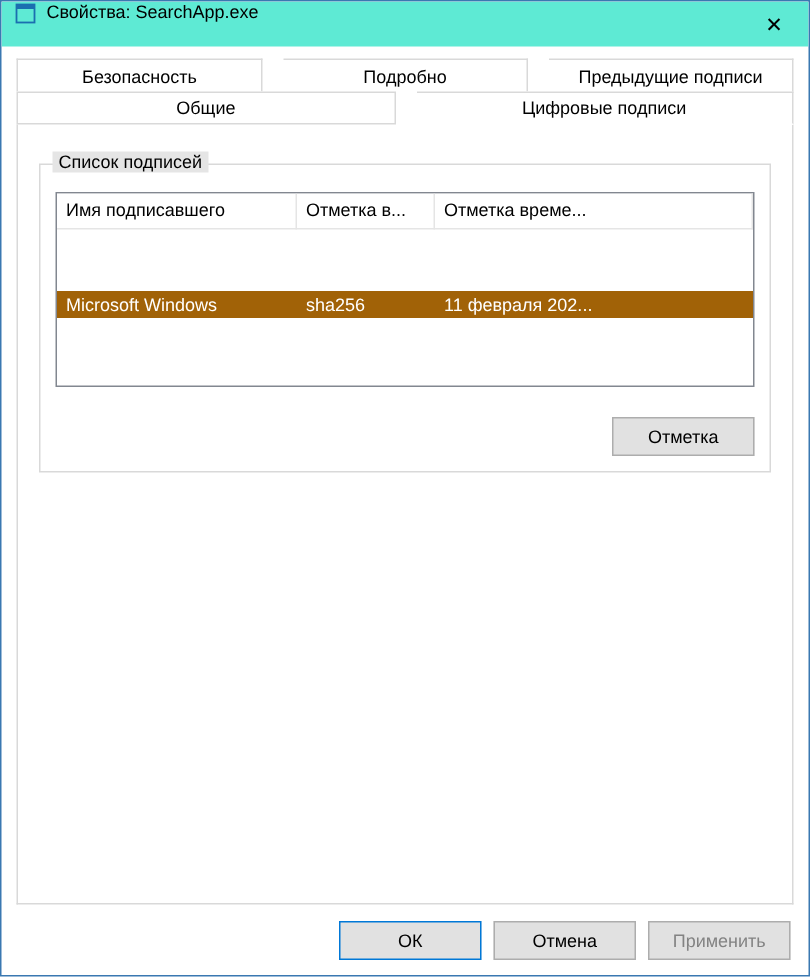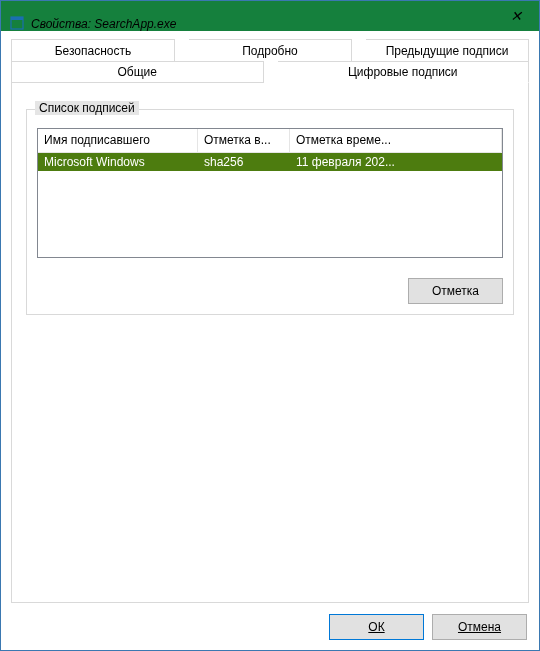--- a/index.html
+++ b/index.html
@@ -1,18 +1,18 @@
 <!DOCTYPE html>
 <html><head>
 <meta charset="utf-8">
 <style>
   * { box-sizing: border-box; margin: 0; padding: 0; font-family: "Segoe UI", Tahoma, sans-serif; font-size: 12px; }
   body { background: #fff; width: 540px; height: 651px; overflow: hidden; position: relative; border: 1px solid #3a78b1; }
   
-  .titlebar { height: 30px; display: flex; align-items: flex-end; padding: 0 0 0 8px; background: #15803d; font-style: italic; }
+  .titlebar { height: 30px; display: flex; align-items: flex-start; padding: 0 0 0 8px; background: #5eead4; }
   .app-icon { width: 16px; height: 16px; margin-right: 6px; display: inline-flex; align-items: center; justify-content: center; }
   .title-text { flex: 1; font-size: 12px; color: #000; }
   .close-btn { width: 46px; height: 30px; display: flex; align-items: center; justify-content: center; cursor: pointer; }
   .close-x { font-size: 14px; font-weight: 300; line-height: 1; }
   
   .content { position: absolute; top: 30px; left: 0; right: 0; bottom: 0; padding: 8px 10px 10px 10px; }
   
   .tabs { position: relative; }
   .tab-row { display: flex; gap: 14px; }
   .tab { flex: 1; height: 22px; border: 1px solid #d9d9d9; background: #fff; display: flex; align-items: center; justify-content: center; cursor: pointer; font-size: 12px; color: #000; position: relative; }
@@ -22,32 +22,32 @@
   .tab + .tab { border-left: none; }
   .tab-panel { border: 1px solid #d9d9d9; border-top: none; min-height: 520px; padding: 18px 14px 14px 14px; position: relative; }
   
   .groupbox { border: 1px solid #d9d9d9; padding: 18px 10px 56px 10px; position: relative; margin-top: 8px; }
   .group-label { position: absolute; top: -9px; left: 8px; background: #e5e5e5; padding: 0 4px; font-size: 12px; color: #000; }
   
   .listview { border: 1px solid #828790; background: #fff; height: 130px; overflow: hidden; }
   .lv-header { display: flex; height: 24px; background: #fff; }
   .lv-hcol { border-right: 1px solid #e5e5e5; border-bottom: 1px solid #e5e5e5; padding: 4px 6px; font-size: 12px; color: #000; white-space: nowrap; overflow: hidden; text-overflow: ellipsis; }
   .lv-row { display: flex; height: 18px; align-items: center; cursor: pointer; }
-  .lv-row.selected { background: #4d7c0f; color: #fff; }
+  .lv-row.selected { background: #a16207; color: #fff; margin-top: 41px; }
   .lv-cell { padding: 1px 6px; font-size: 12px; white-space: nowrap; overflow: hidden; text-overflow: ellipsis; }
   .col1 { width: 160px; flex: 0 0 160px; }
   .col2 { width: 92px;  flex: 0 0 92px; }
   .col3 { flex: 1; }
   
   .details-btn-wrap { position: absolute; right: 10px; bottom: 10px; }
   .btn { min-width: 95px; height: 26px; border: 1px solid #adadad; background: #e1e1e1; cursor: pointer; font-size: 12px; padding: 0 14px; }
   .btn.default { border: 1px solid #0078d7; }
   .btn.disabled { color: #838383; cursor: default; }
   
-  .dialog-buttons { position: absolute; right: 12px; bottom: 10px; display: flex; gap: 8px; text-decoration: underline; }
+  .dialog-buttons { position: absolute; right: 12px; bottom: 10px; display: flex; gap: 8px; }
 </style>
 </head>
 <body>
 
 <div class="titlebar">
   <span class="app-icon">
     <svg width="14" height="14" viewBox="0 0 14 14">
       <rect x="1" y="1" width="12" height="12" fill="none" stroke="#1a6fb0" stroke-width="1.2"></rect>
       <rect x="1" y="1" width="12" height="3" fill="#1a6fb0"></rect>
     </svg>
@@ -101,15 +101,16 @@
         <div class="details-btn-wrap">
           <button class="btn">Отметка</button>
         </div>
       </div>
     </div>
   </div>
 
   <div class="dialog-buttons">
     <button class="btn default">ОК</button>
     <button class="btn">Отмена</button>
+    <button class="btn disabled" disabled="">Применить</button>
   </div>
 
 </div>
 
 </body></html>

